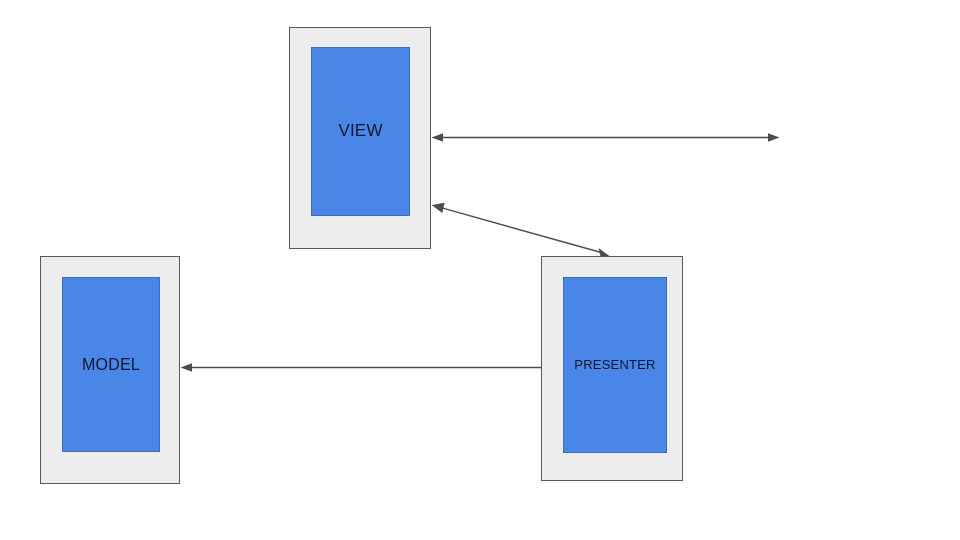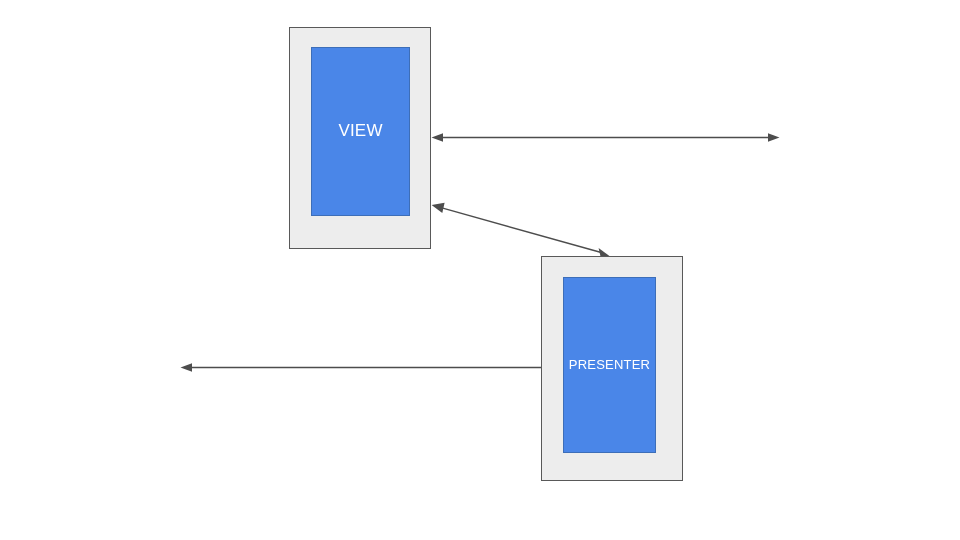--- a/index.html
+++ b/index.html
@@ -32,21 +32,21 @@
   .node-inner {
     position: absolute;
     box-sizing: border-box;
     background: #4a86e8;
     border: 1px solid #3d6eb8;
     display: flex;
     align-items: center;
     justify-content: center;
   }
   .node-label {
-    color: #ffffff;
+    color: #0f172a;
     text-align: center;
     line-height: 1.1;
     letter-spacing: 0.2px;
     white-space: nowrap;
     user-select: none;
   }
 
   
   .node-view        { left: 289px; top: 27px;  width: 142px; height: 222px; }
   .node-view .node-inner      { left: 21px; top: 19px; width: 99px; height: 169px; }
@@ -54,21 +54,21 @@
 
   .node-viewmodel   { left: 781px; top: 27px;  width: 142px; height: 222px; }
   .node-viewmodel .node-inner { left: 21px; top: 19px; width: 99px; height: 169px; }
   .node-viewmodel .node-label { font-size: 13px; }
 
   .node-model       { left: 40px;  top: 256px; width: 140px; height: 228px; }
   .node-model .node-inner     { left: 21px; top: 20px; width: 98px; height: 175px; }
   .node-model .node-label     { font-size: 16px; }
 
   .node-presenter   { left: 541px; top: 256px; width: 142px; height: 225px; }
-  .node-presenter .node-inner { left: 21px; top: 20px; width: 93px; height: 176px; }
+  .node-presenter .node-inner { left: 21px; top: 20px; width: 104px; height: 176px; }
   .node-presenter .node-label { font-size: 13px; }
 
   #edges {
     position: absolute;
     left: 0;
     top: 0;
     width: 960px;
     height: 540px;
     pointer-events: none;
   }
@@ -108,20 +108,25 @@
 
   </svg>
 
   <div class="node node-view">
     <div class="node-inner">
       <span class="node-label">VIEW</span>
     </div>
   </div>
 
 
+  <div class="node node-model">
+    <div class="node-inner">
+      <span class="node-label">MODEL</span>
+    </div>
+  </div>
 
   <div class="node node-presenter">
     <div class="node-inner">
       <span class="node-label">PRESENTER</span>
     </div>
   </div>
 
 </div>
 
 </body></html>

